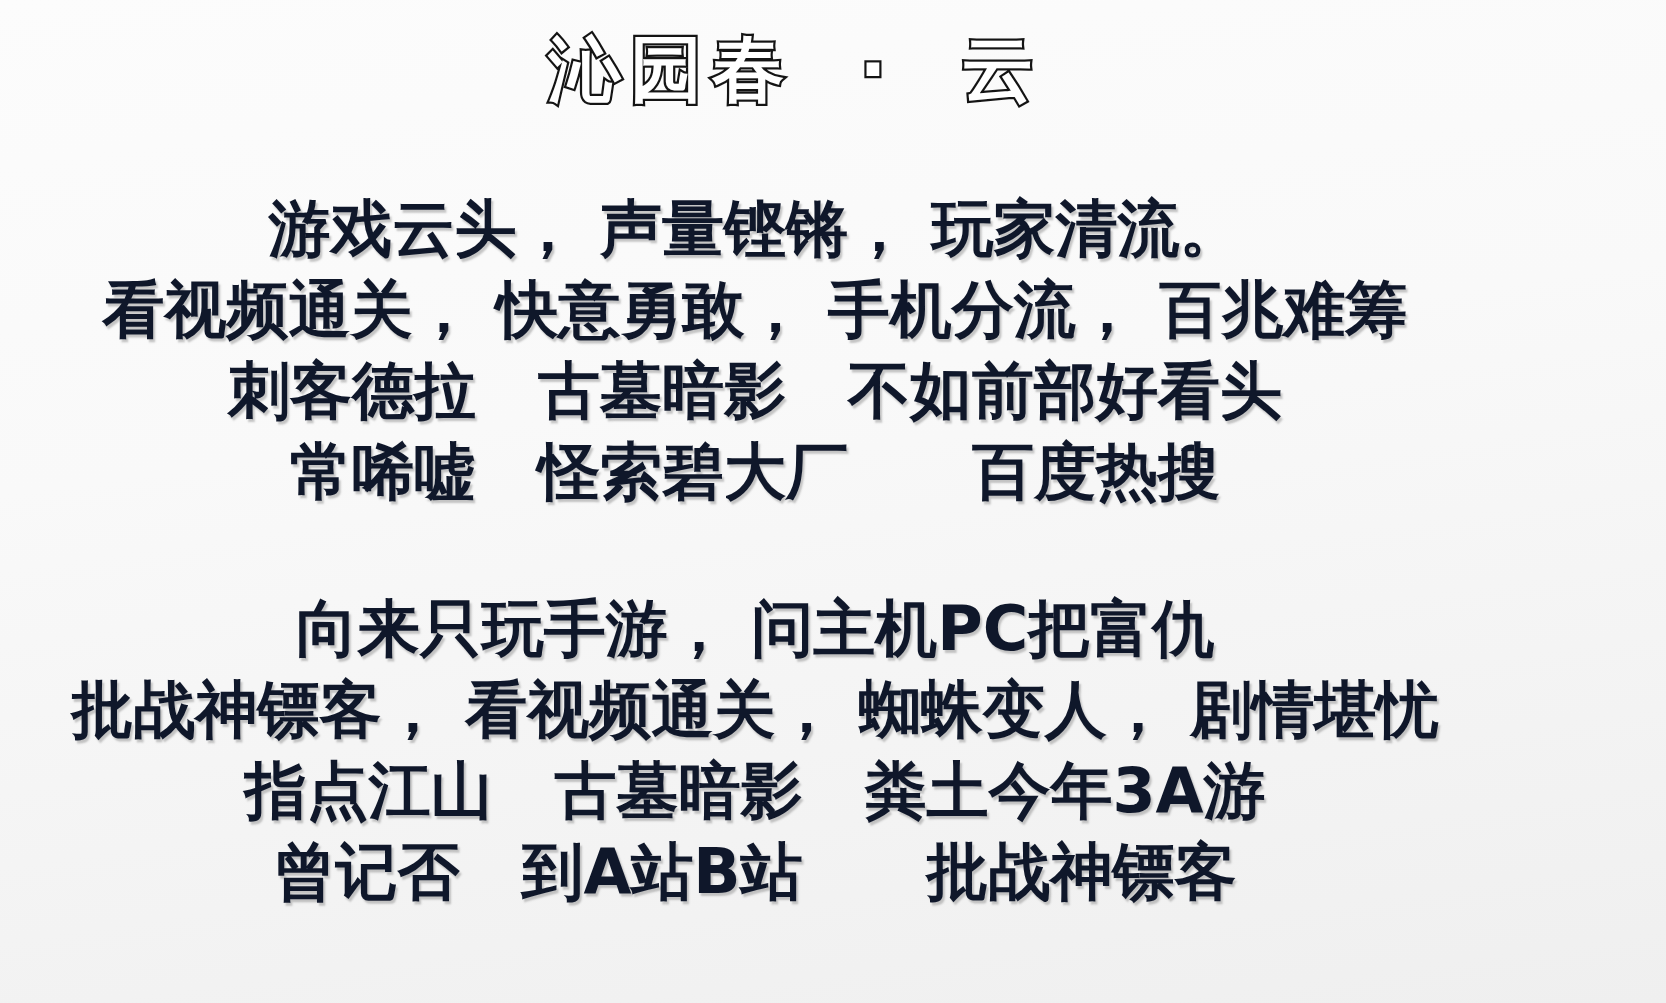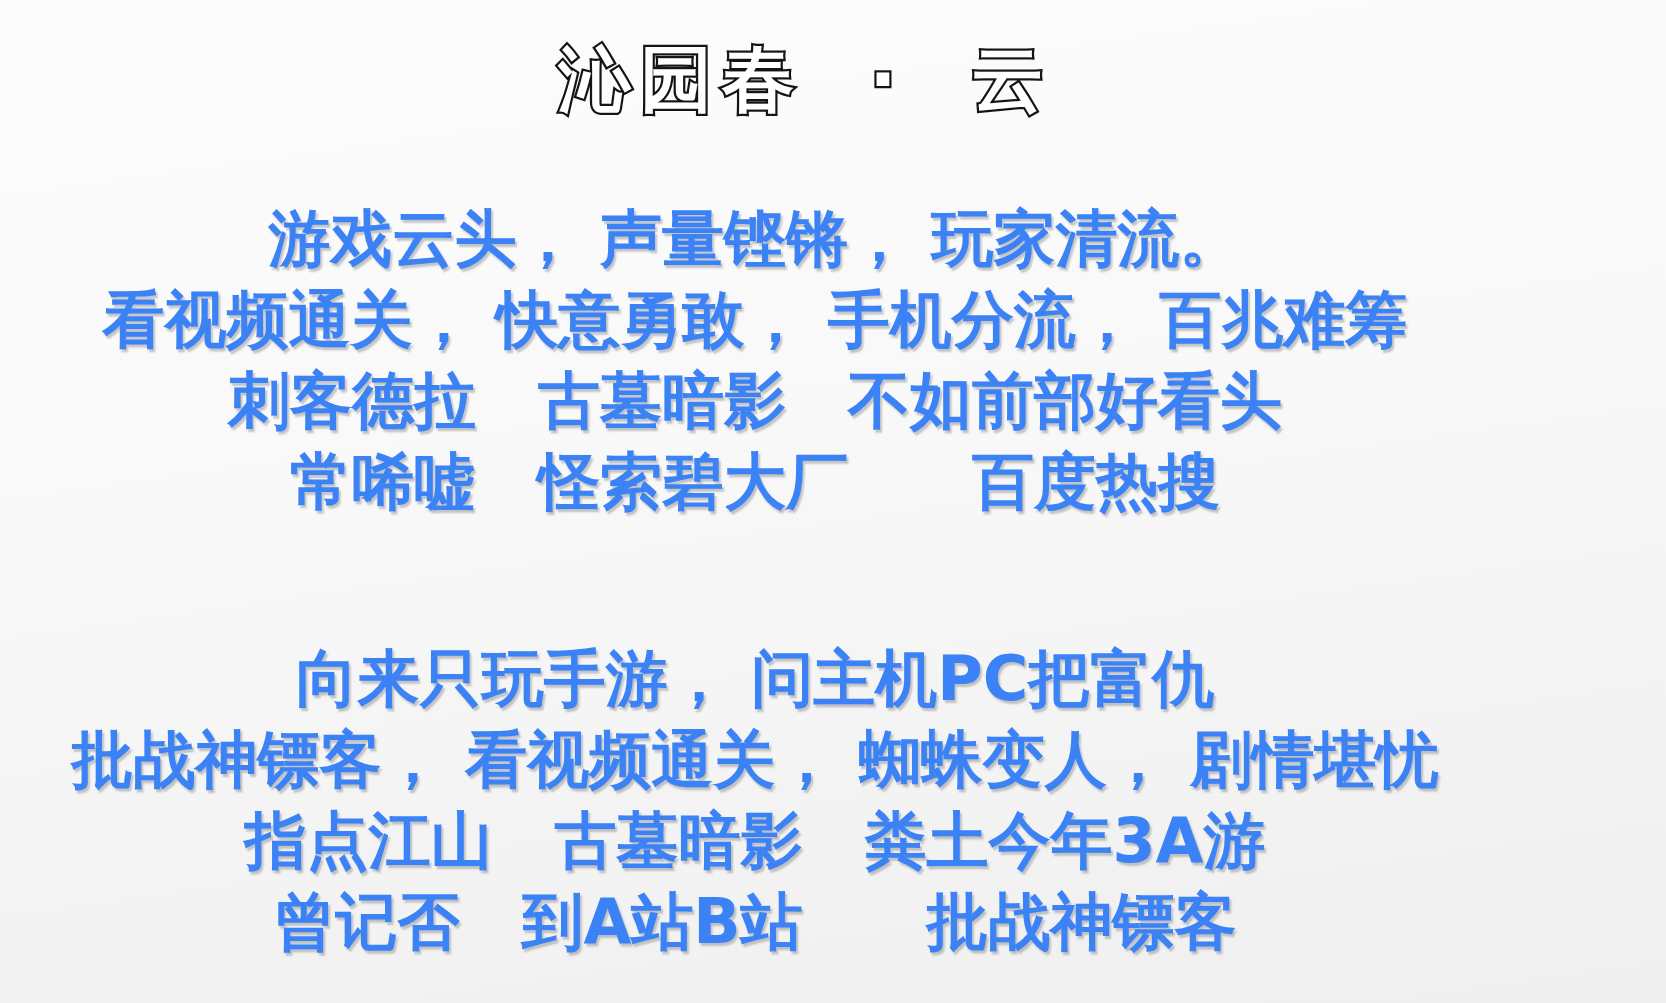--- a/index.html
+++ b/index.html
@@ -13,49 +13,49 @@
     background: linear-gradient(172deg, #fcfcfc 0%, #f9f9f9 40%, #f4f4f4 70%, #efefef 100%);
     font-family: "DejaVu Sans", sans-serif;
   }
   .page {
     width: 1666px;
     height: 1003px;
     position: relative;
   }
   
   .title {
-    margin: 16px;
+    margin: 6px;
     padding-top: 20px;
     width: 1510px;
     transform: translateX(35px);
     text-align: center;
     font-size: 72px;
     line-height: 86px;
     font-weight: bold;
     letter-spacing: 10px;
     word-spacing: 30px;
     color: #ffffff;
     -webkit-text-stroke: 4.5px #141414;
     paint-order: stroke fill;
   }
   .content {
     width: 1510px;
   }
   .stanza {
     margin: 0;
   }
   .stanza-1 { margin-top: 76px; }
-  .stanza-2 { margin-top: 116px; }
+  .stanza-2 { margin-top: 76px; }
   .line {
     margin: 0;
     text-align: center;
     font-size: 62px;
     line-height: 81px;
     font-weight: bold;
-    color: #3b82f6;
+    color: #0f172a;
     text-shadow: 2px 3px 2px rgba(130,130,130,0.45);
     white-space: nowrap;
   }
 </style>
 </head>
 <body>
 
 <div class="page">
 
   <h1 class="title">沁园春 · 云</h1>

